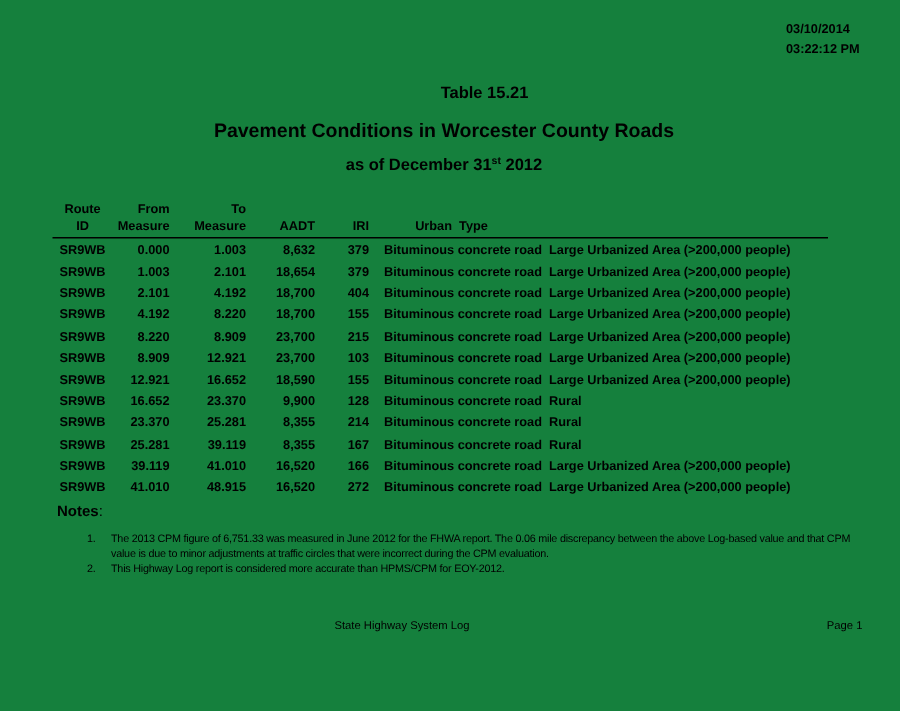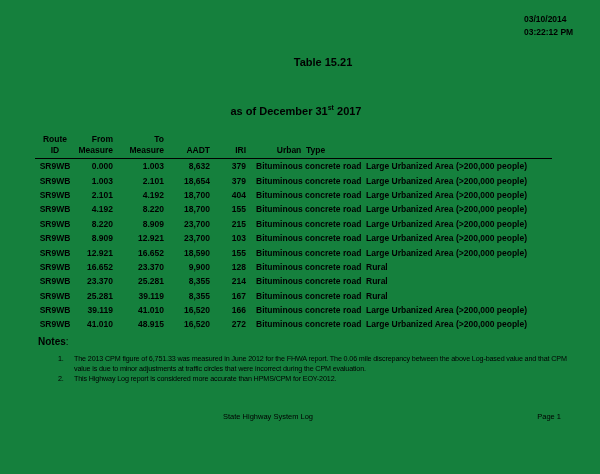--- a/index.html
+++ b/index.html
@@ -40,34 +40,35 @@
     font-size:7.2px; line-height:9.8px; letter-spacing:-0.15px;
   }
   .note-item { display:flex; margin-bottom:0.5px; }
   .note-num { width:16px; flex:none; }
   .note-text { flex:1; }
 
   .footer-center {
     position:absolute; top:412px; left:268px; transform:translateX(-50%);
     font-size:7.5px; white-space:nowrap;
   }
-  .footer-page { position:absolute; top:412px; right:39px; font-size:7.5px; }
+  .footer-page { position:absolute; top:412px; right:25px; font-size:7.5px; }
 </style>
 </head>
 <body>
 
 <div class="page">
 
   <div class="datetime">
     <div>03/10/2014</div>
     <div>03:22:12 PM</div>
   </div>
 
   <div class="title title-number">Table 15.21</div>
-  <div class="title title-asof"><span>as of December 31</span><sup>st</sup><span> 2017</span></div>
+  <div class="title title-main">Pavement Conditions in Worcester County Roads</div>
+  <div class="title title-asof"><span>as of December 31</span><sup>st</sup><span> 2012</span></div>
 
   <div class="table">
     <div class="grid7 thead">
       <div class="th c0">
         <div>Route</div>
         <div>ID</div>
       </div>
       <div class="th c1">
         <div>From</div>
         <div>Measure</div>

